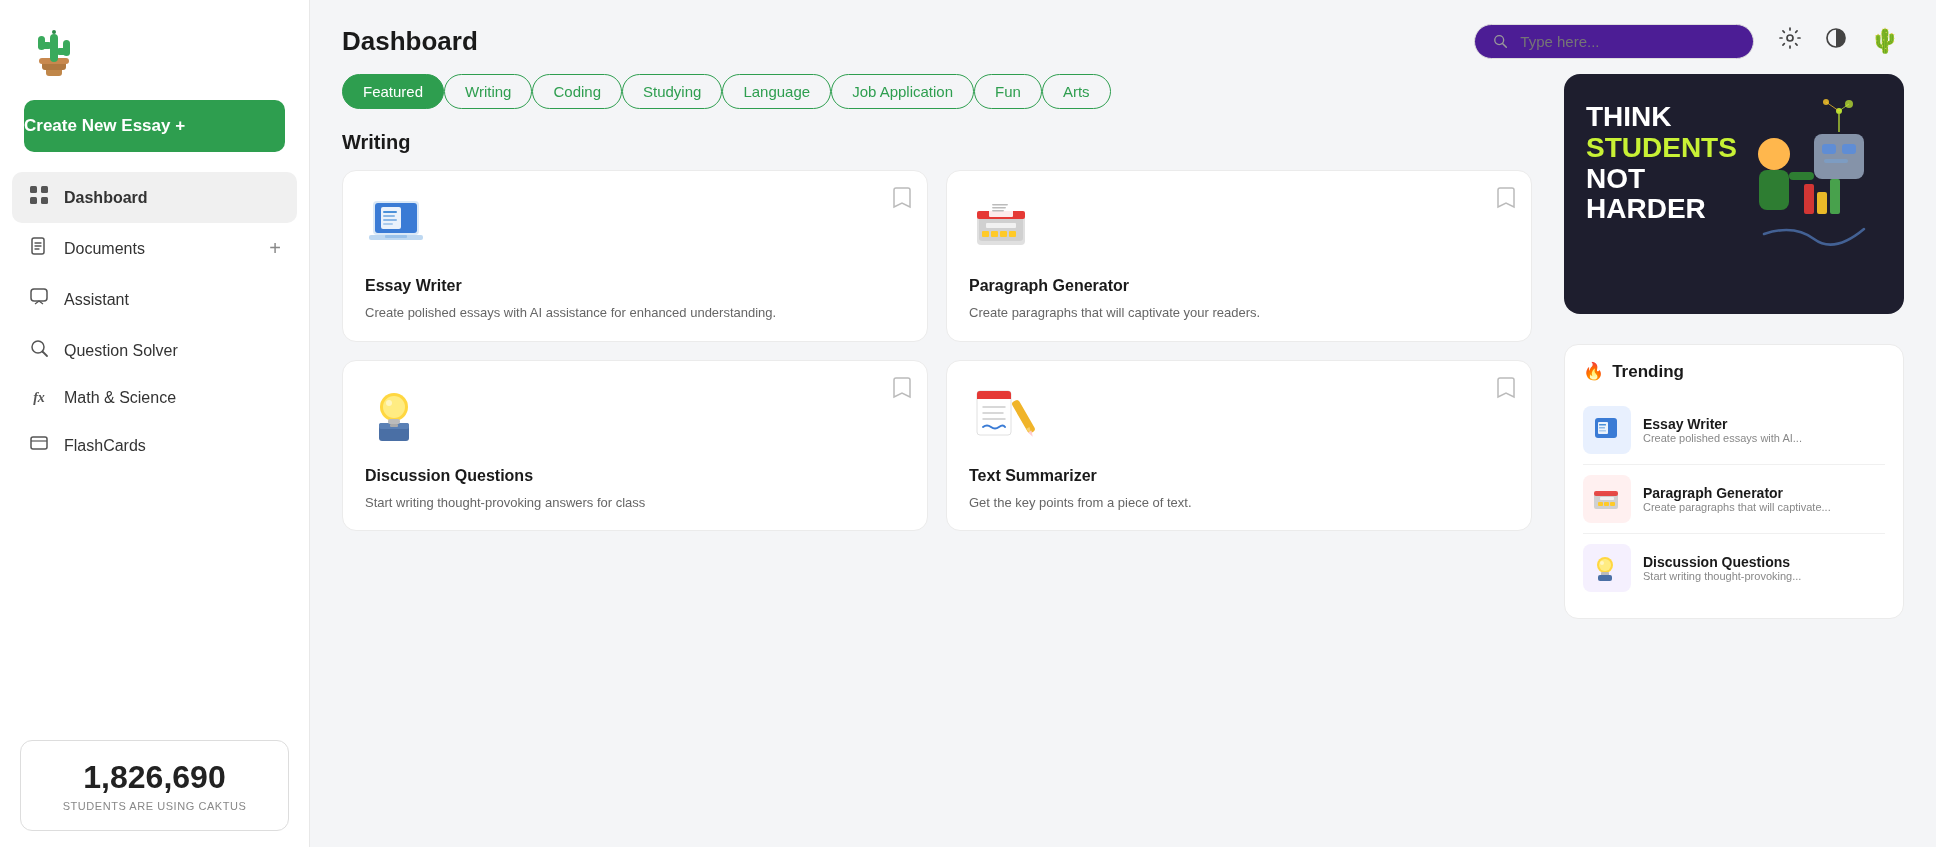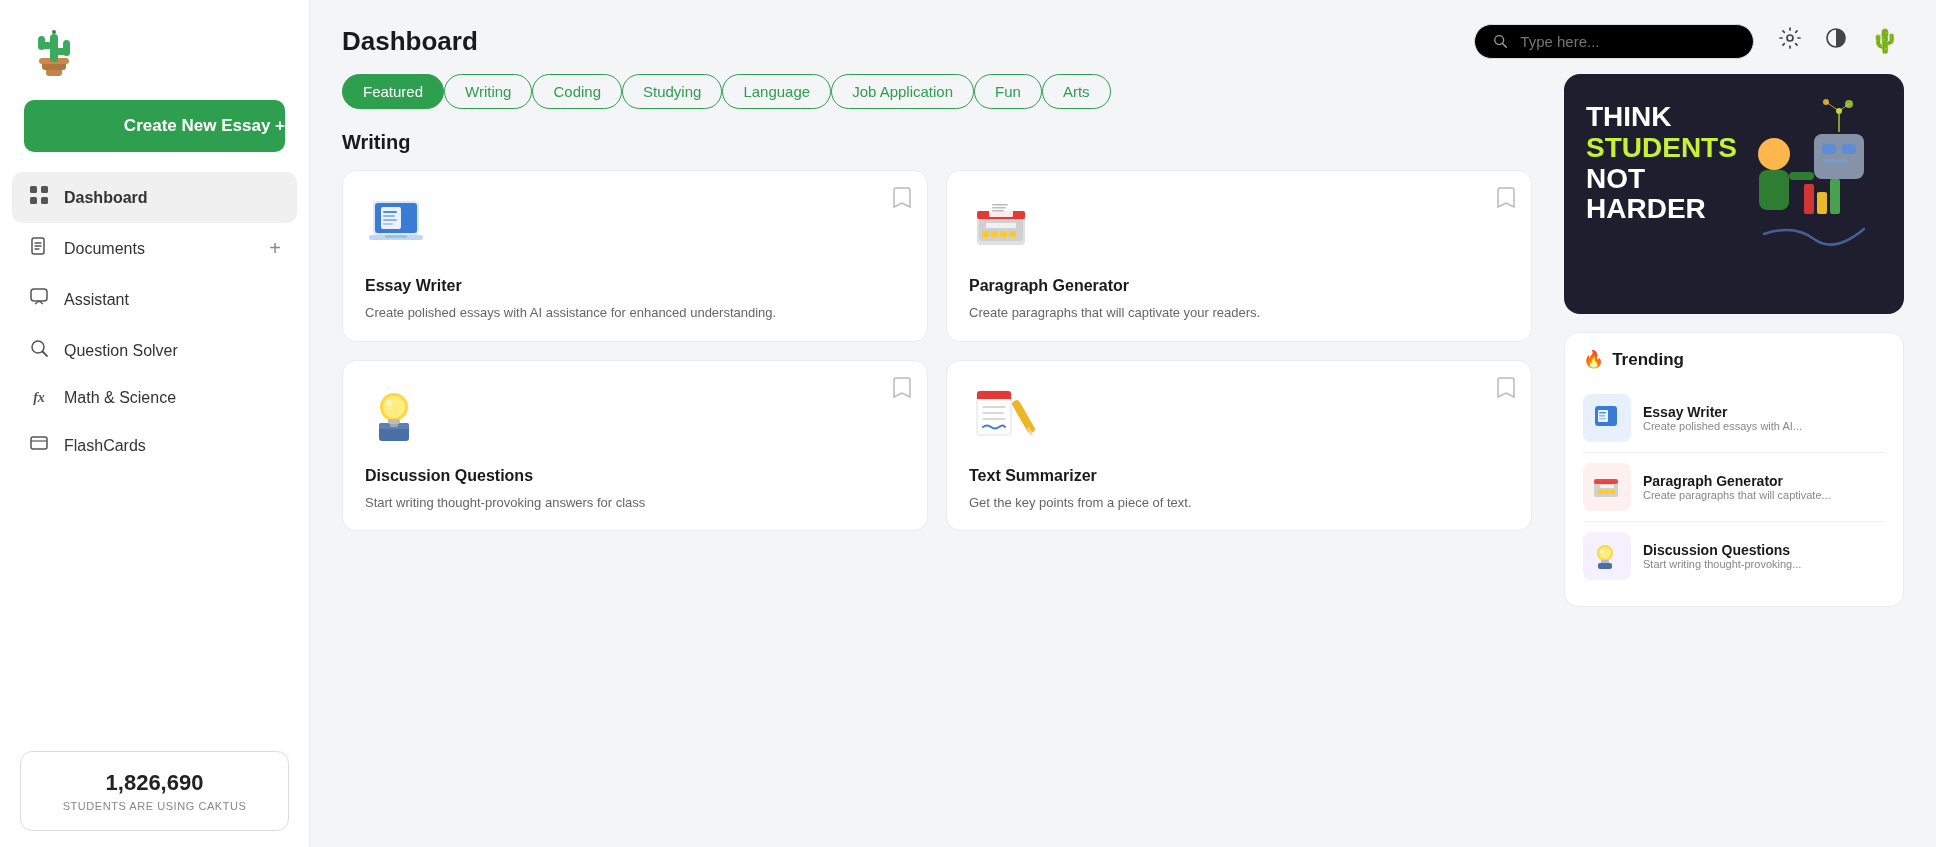--- a/index.html
+++ b/index.html
@@ -29,21 +29,21 @@
       margin: 0 24px 20px;
       background: #2e9e4f;
       color: #fff;
       border: none;
       border-radius: 10px;
       padding: 16px 0;
       font-size: 17px;
       font-weight: 600;
       cursor: pointer;
       width: calc(100% - 48px);
-      text-align: right;
+      text-align: left;
     }
     #nav-list {
       list-style: none;
       padding: 0 12px;
       flex: 1;
     }
     .nav-item {
       display: flex;
       align-items: center;
       gap: 14px;
@@ -59,21 +59,21 @@
     .nav-item .nav-icon { font-size: 18px; color: #555; width: 22px; text-align: center; }
     .nav-item .nav-plus { margin-left: auto; font-size: 20px; color: #888; font-weight: 400; }
     #sidebar-footer {
       border: 1.5px solid #ddd;
       border-radius: 12px;
       margin: 16px 20px;
       padding: 18px 20px;
       text-align: center;
     }
     #student-count {
-      font-size: 22px;
+      font-size: 32px;
       font-weight: 700;
       color: #222;
       text-align: center;
     }
     #student-label {
       font-size: 11px;
       color: #888;
       letter-spacing: 0.05em;
       text-transform: uppercase;
       margin-top: 4px;
@@ -98,21 +98,21 @@
     #page-title {
       font-size: 26px;
       font-weight: 700;
       color: #1a1a1a;
       flex: 0 0 auto;
     }
     #search-bar {
       margin-left: auto;
       display: flex;
       align-items: flex-start;
-      background: #000000;
+      background: #4c1d95;
       border: 1.5px solid #ddd;
       border-radius: 30px;
       padding: 8px 18px;
       gap: 13px;
       width: 280px;
     }
     #search-input {
       border: none;
       outline: none;
       font-size: 15px;
@@ -222,21 +222,21 @@
       color: #666;
       line-height: 1.5;
     }
 
     
     #right-panel {
       width: 340px;
       min-width: 340px;
       display: flex;
       flex-direction: column;
-      gap: 18px;
+      gap: 30px;
       padding-bottom: 20px;
       overflow-y: auto;
     }
     #right-panel::-webkit-scrollbar { width: 4px; }
     #right-panel::-webkit-scrollbar-thumb { background: #ccc; border-radius: 4px; }
 
     
     #promo-banner {
       background: #1e1e2e;
       border-radius: 16px;

